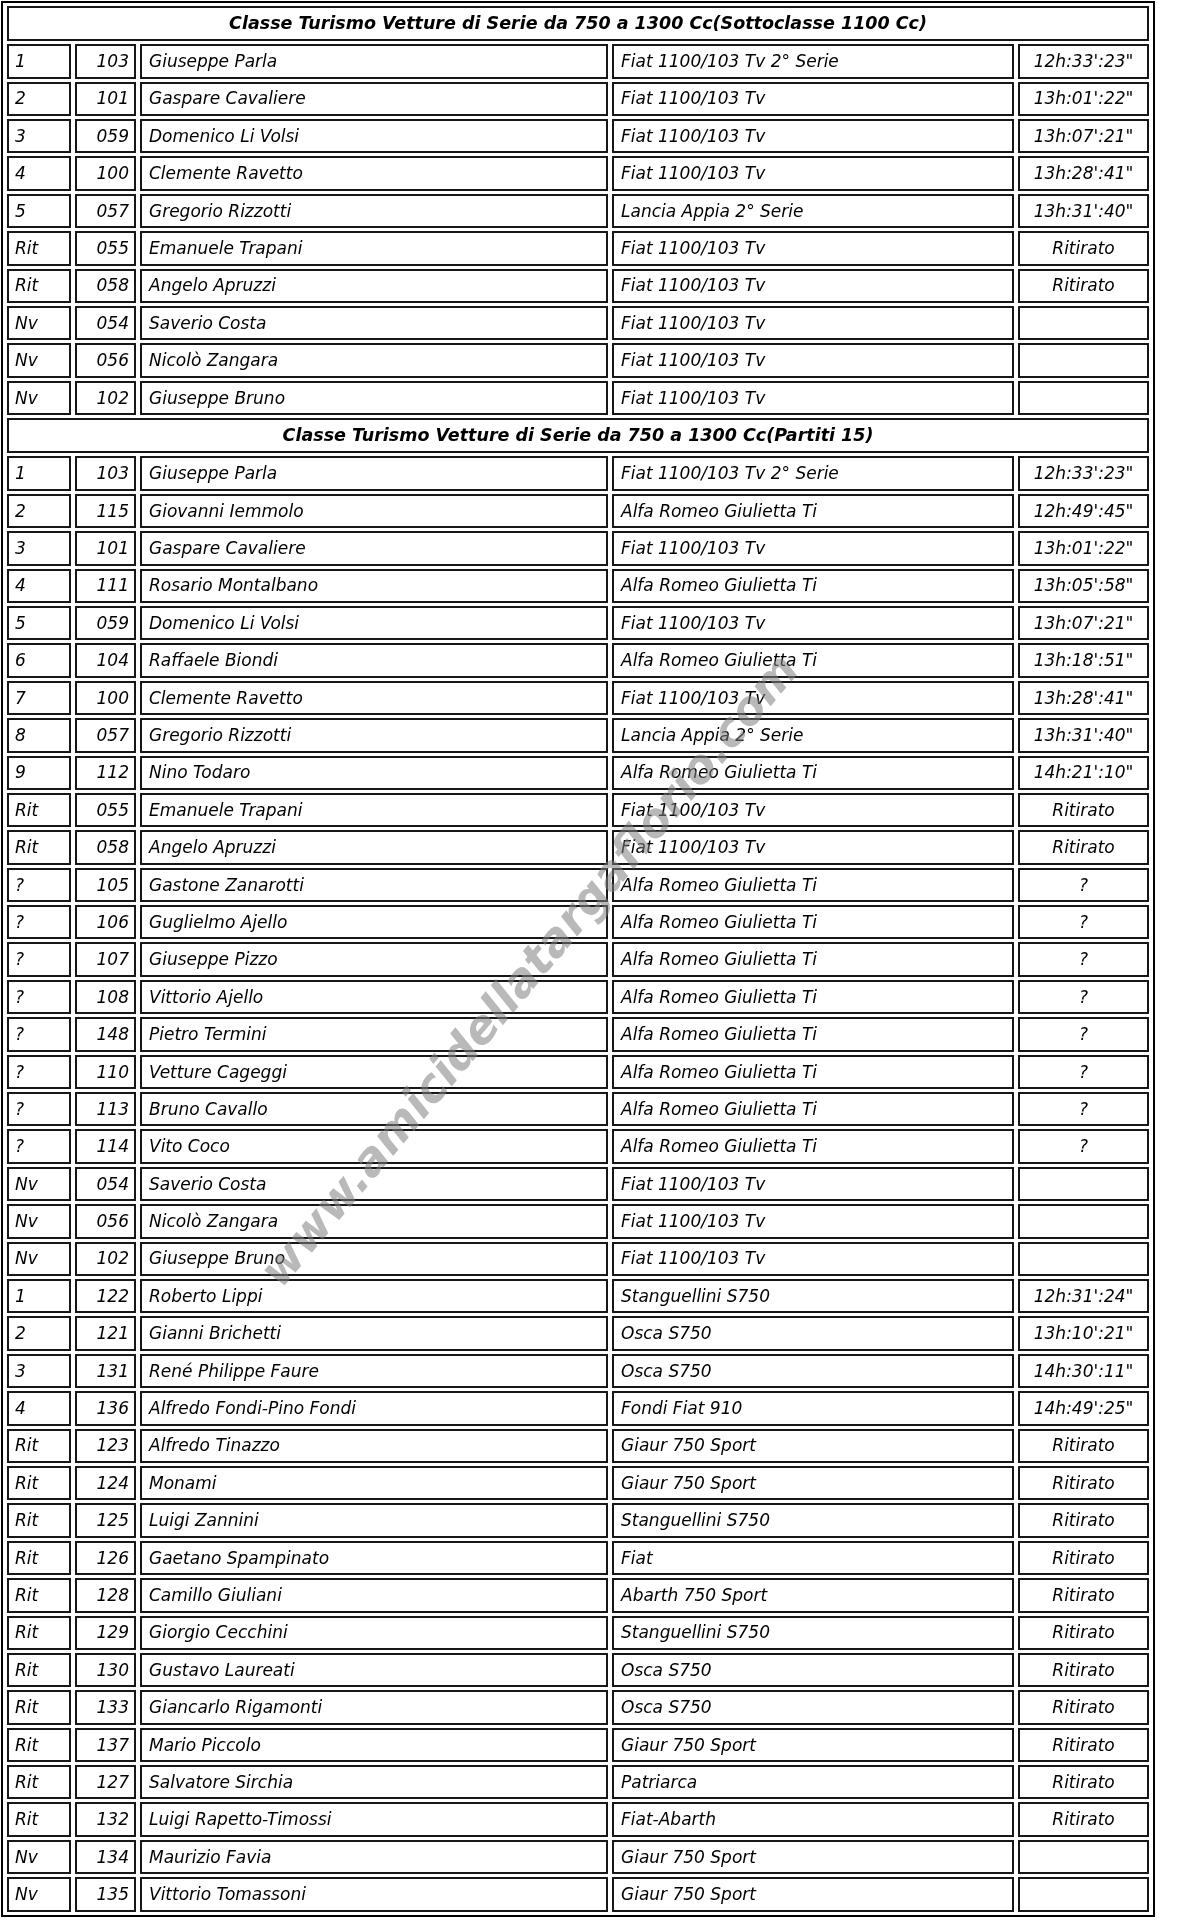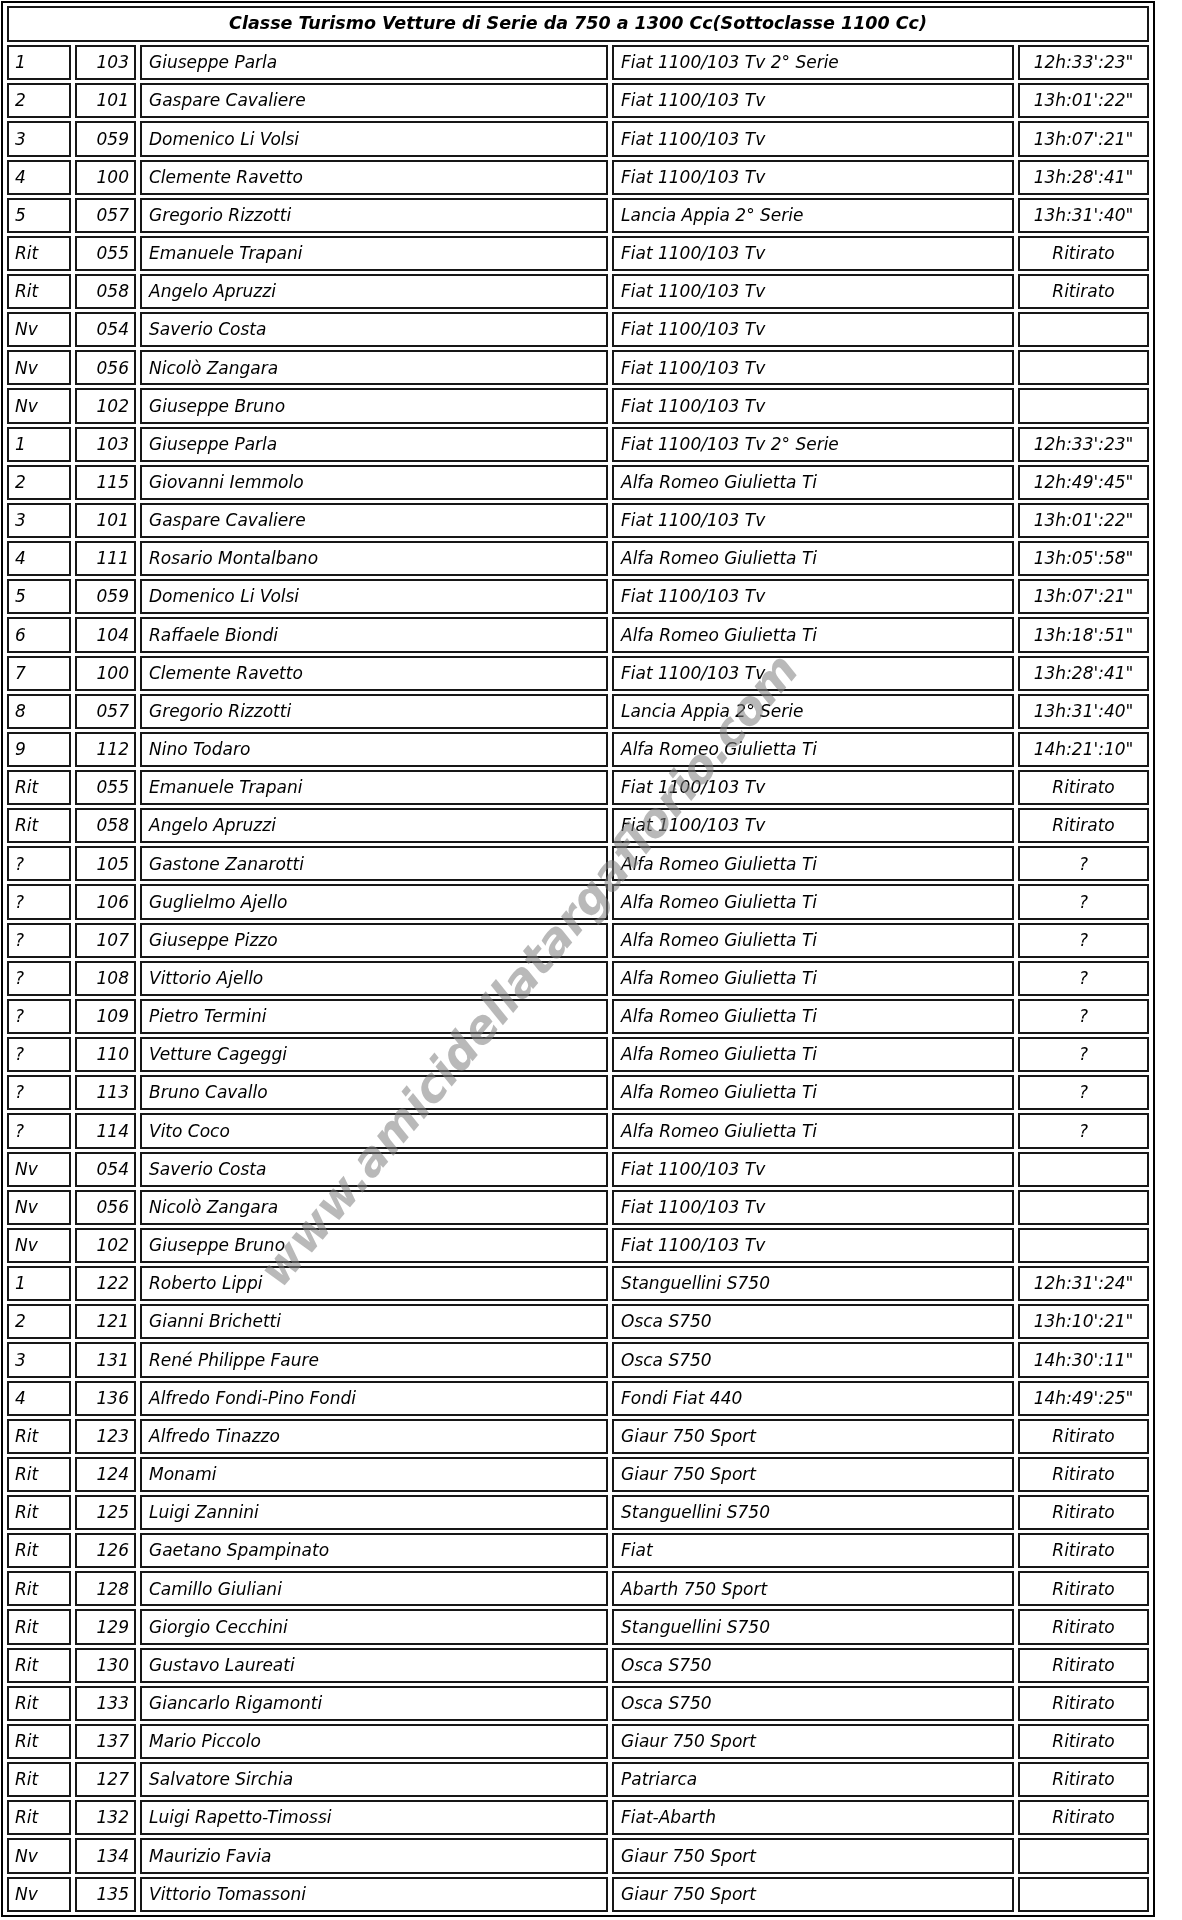--- a/index.html
+++ b/index.html
@@ -145,20 +145,23 @@
           <td class="c4"></td>
         </tr>
         <tr>
           <td class="c0">Nv</td>
           <td class="c1">102</td>
           <td class="c2">Giuseppe Bruno</td>
           <td class="c3">Fiat 1100/103 Tv</td>
           <td class="c4"></td>
         </tr>
         <tr>
+          <td colspan="5" class="section-title">Classe Turismo Vetture di Serie da 750 a 1300 Cc(Partiti 15)</td>
+        </tr>
+        <tr>
           <td class="c0">1</td>
           <td class="c1">103</td>
           <td class="c2">Giuseppe Parla</td>
           <td class="c3">Fiat 1100/103 Tv 2° Serie</td>
           <td class="c4">12h:33':23"</td>
         </tr>
         <tr>
           <td class="c0">2</td>
           <td class="c1">115</td>
           <td class="c2">Giovanni Iemmolo</td>
@@ -251,21 +254,21 @@
         </tr>
         <tr>
           <td class="c0">?</td>
           <td class="c1">108</td>
           <td class="c2">Vittorio Ajello</td>
           <td class="c3">Alfa Romeo Giulietta Ti</td>
           <td class="c4">?</td>
         </tr>
         <tr>
           <td class="c0">?</td>
-          <td class="c1">109</td>
+          <td class="c1">148</td>
           <td class="c2">Pietro Termini</td>
           <td class="c3">Alfa Romeo Giulietta Ti</td>
           <td class="c4">?</td>
         </tr>
         <tr>
           <td class="c0">?</td>
           <td class="c1">110</td>
           <td class="c2">Vetture Cageggi</td>
           <td class="c3">Alfa Romeo Giulietta Ti</td>
           <td class="c4">?</td>
@@ -323,21 +326,21 @@
           <td class="c0">3</td>
           <td class="c1">131</td>
           <td class="c2">René Philippe Faure</td>
           <td class="c3">Osca S750</td>
           <td class="c4">14h:30':11"</td>
         </tr>
         <tr>
           <td class="c0">4</td>
           <td class="c1">136</td>
           <td class="c2">Alfredo Fondi-Pino Fondi</td>
-          <td class="c3">Fondi Fiat 440</td>
+          <td class="c3">Fondi Fiat 910</td>
           <td class="c4">14h:49':25"</td>
         </tr>
         <tr>
           <td class="c0">Rit</td>
           <td class="c1">123</td>
           <td class="c2">Alfredo Tinazzo</td>
           <td class="c3">Giaur 750 Sport</td>
           <td class="c4">Ritirato</td>
         </tr>
         <tr>

